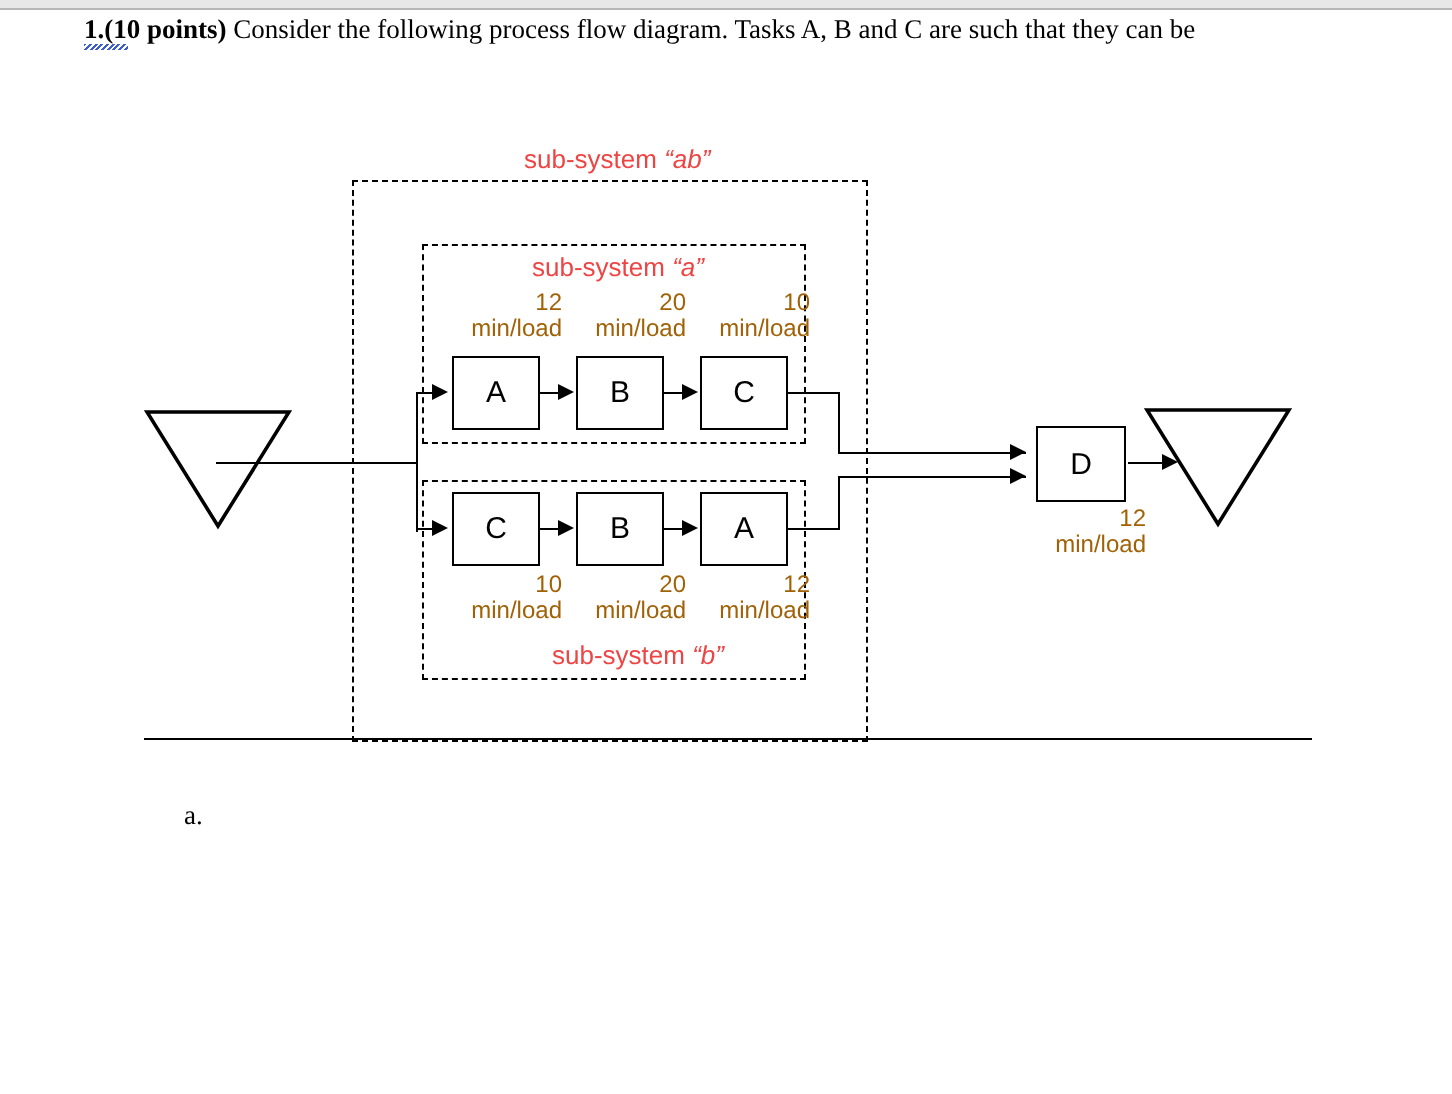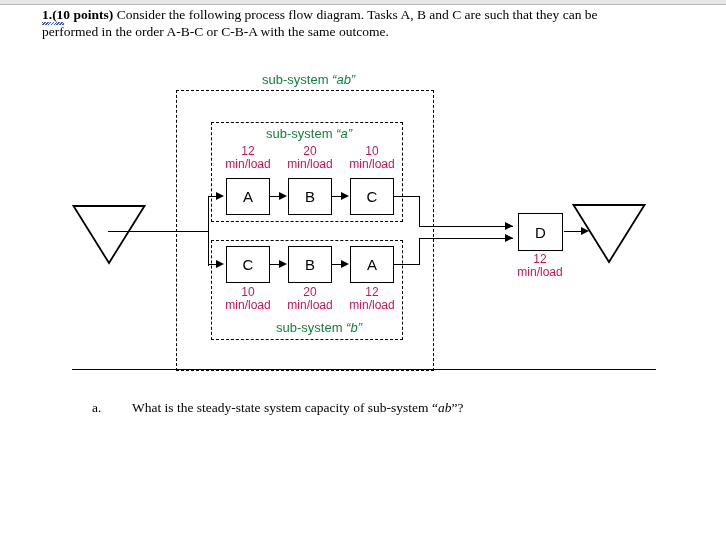--- a/index.html
+++ b/index.html
@@ -112,31 +112,31 @@
     display: flex;
     align-items: center;
     justify-content: center;
     font-family: "Liberation Sans", sans-serif;
     font-size: 15px;
     color: #000;
   }
   .rate {
     position: absolute;
     width: 66px;
-    text-align: center;
+    text-align: right;
     font-family: "Liberation Sans", sans-serif;
     font-size: 12px;
     line-height: 12.5px;
-    color: #be185d;
+    color: #a16207;
   }
   .syslabel {
     position: absolute;
     font-family: "Liberation Sans", sans-serif;
     font-size: 13px;
-    color: #15803d;
+    color: #ef4444;
     white-space: nowrap;
   }
   .syslabel .q { font-style: italic; }
 
   
   .hline {
     position: absolute;
     height: 0;
     border-top: 1.6px solid #000;
   }
@@ -160,21 +160,20 @@
 </head>
 <body>
 
 <div id="page">
 
   <div class="topbar"></div>
 
   <div class="qtext" id="q-head">
     <span class="squiggle num">1.</span><span class="bold">(10 points)</span>
     <span>Consider the following process flow diagram.  Tasks A, B and C are such that they can be</span><br>
-    <span>performed in the order A-B-C or C-B-A with the same outcome.</span>
   </div>
 
   <div id="diagram">
 
     <div class="dashbox" id="outer-dash"></div>
     <div class="syslabel" style="left:262px; top:72px;"><span>sub-system </span><span class="q">“ab”</span></div>
 
     <div class="dashbox" id="dash-a"></div>
     <div class="syslabel" style="left:266px; top:126px;"><span>sub-system </span><span class="q">“a”</span></div>
 
@@ -258,20 +257,19 @@
         <polygon points="1.5,2 72.5,2 37,59" fill="none" stroke="#000" stroke-width="1.8"></polygon>
       </svg>
     </div>
 
   </div>
 
   <hr class="rule">
 
   <div class="subq" id="subq-a">
     <span class="marker">a.</span>
-    <span class="body"><span>What is the steady-state system capacity of sub-system “</span><span class="ital">ab</span><span>”?</span></span>
   </div>
 
   <div class="subq" id="subq-b">
     <span class="marker">b.</span>
   </div>
 
 </div>
 
 </body></html>

